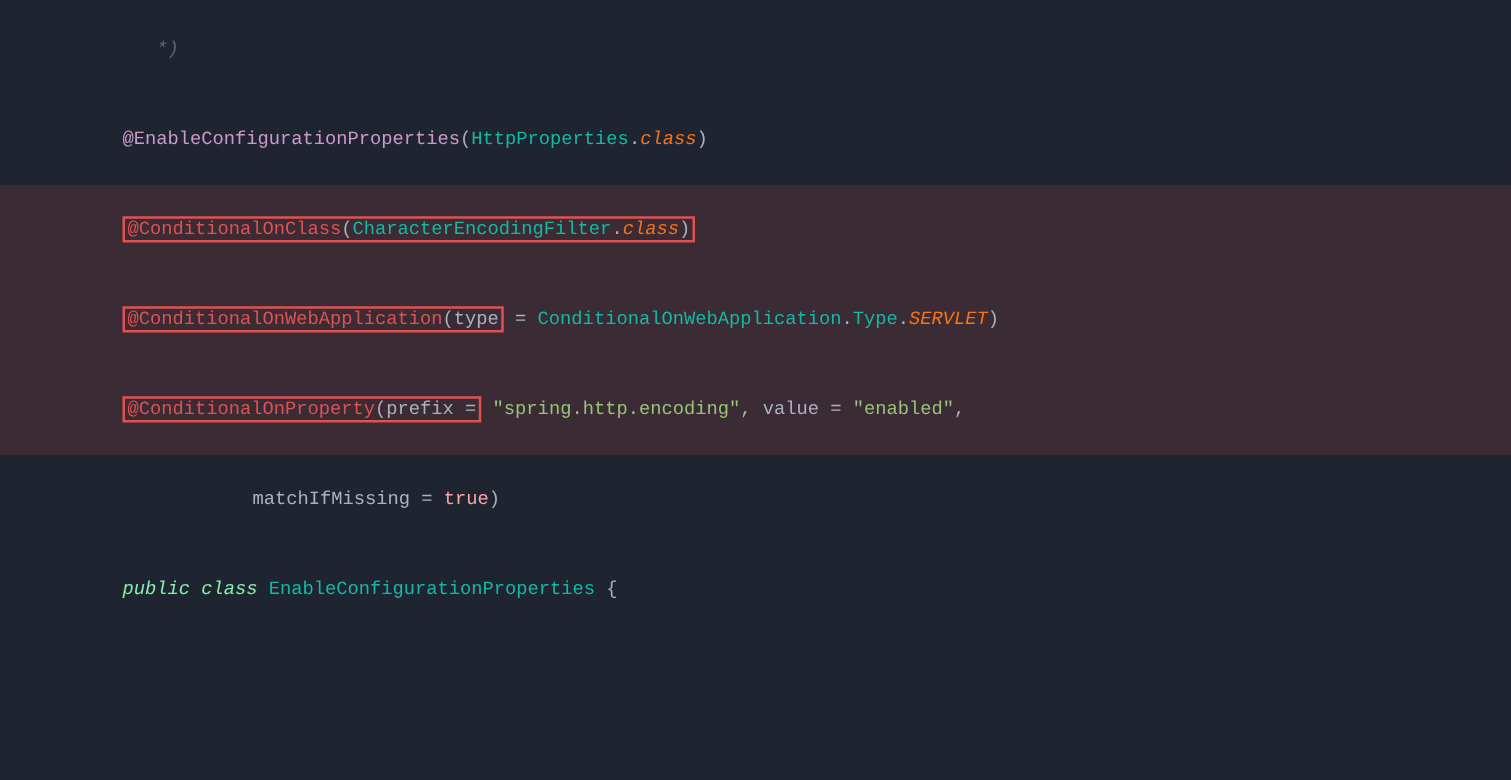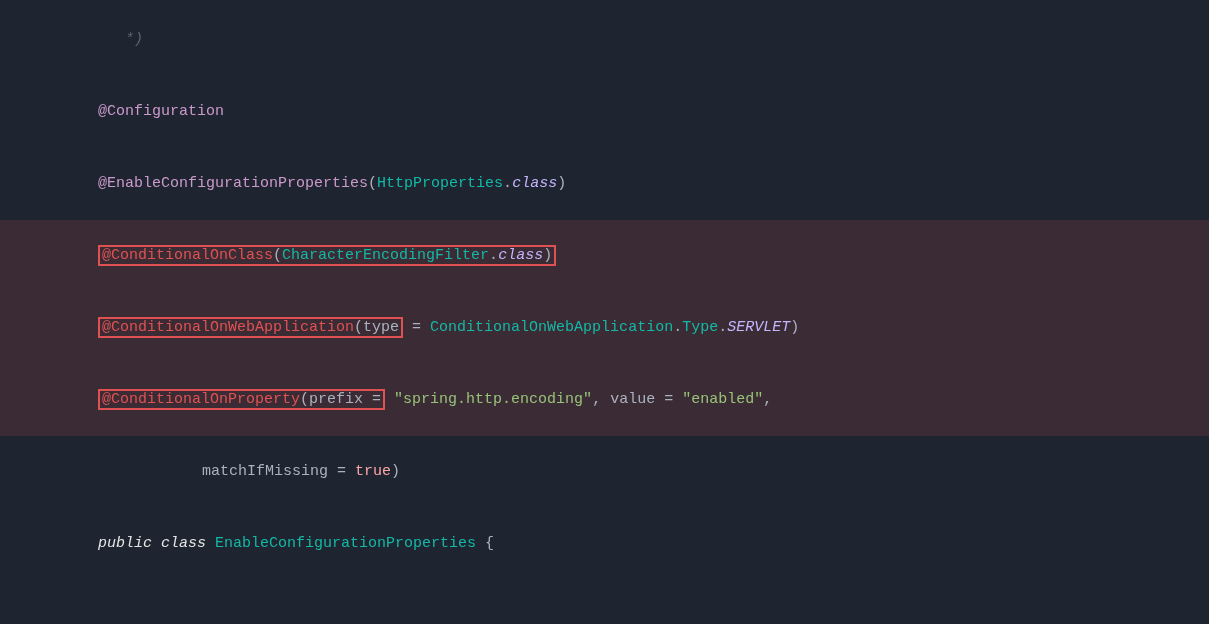--- a/index.html
+++ b/index.html
@@ -39,22 +39,22 @@
     .code-line {
       padding-left: 8px;
       white-space: pre;
       flex: 1;
     }
     
     .kw-purple { color: #cc99cc; }   
     .kw-red { color: #e05252; }          
     .kw-green { color: #98c379; }        
     .kw-yellow { color: #14b8a6; }         
-    .kw-italic-purple { color: #e5e5e5; font-style: italic; }
-    .kw-italic-blue { color: #c4b5fd; font-style: italic; }
+    .kw-italic-purple { color: #86efac; font-style: italic; }
+    .kw-italic-blue { color: #f97316; font-style: italic; }
     .kw-orange { color: #fca5a5; }
     .kw-white { color: #abb2bf; }
     .kw-gray { color: #5c6370; font-style: italic; }
     
     .highlight-box {
       display: inline;
       background: transparent;
       border: 2px solid #e05252;
       padding: 0 2px;
     }
@@ -71,26 +71,20 @@
 
 <div class="code-container">
 
   <div class="line">
     <div class="gutter"></div>
     <div class="code-line">
       <span class="kw-gray">   *)</span>
     </div>
   </div>
 
-  <div class="line">
-    <div class="gutter"></div>
-    <div class="code-line">
-      <span class="kw-purple">@Configuration</span>
-    </div>
-  </div>
 
   <div class="line">
     <div class="gutter"></div>
     <div class="code-line">
       <span class="kw-purple">@EnableConfigurationProperties</span><span class="kw-white">(</span><span class="kw-yellow">HttpProperties</span><span class="kw-white">.</span><span class="kw-italic-blue">class</span><span class="kw-white">)</span>
     </div>
   </div>
 
   <div class="line line-bg-highlight">
     <div class="gutter"></div>

